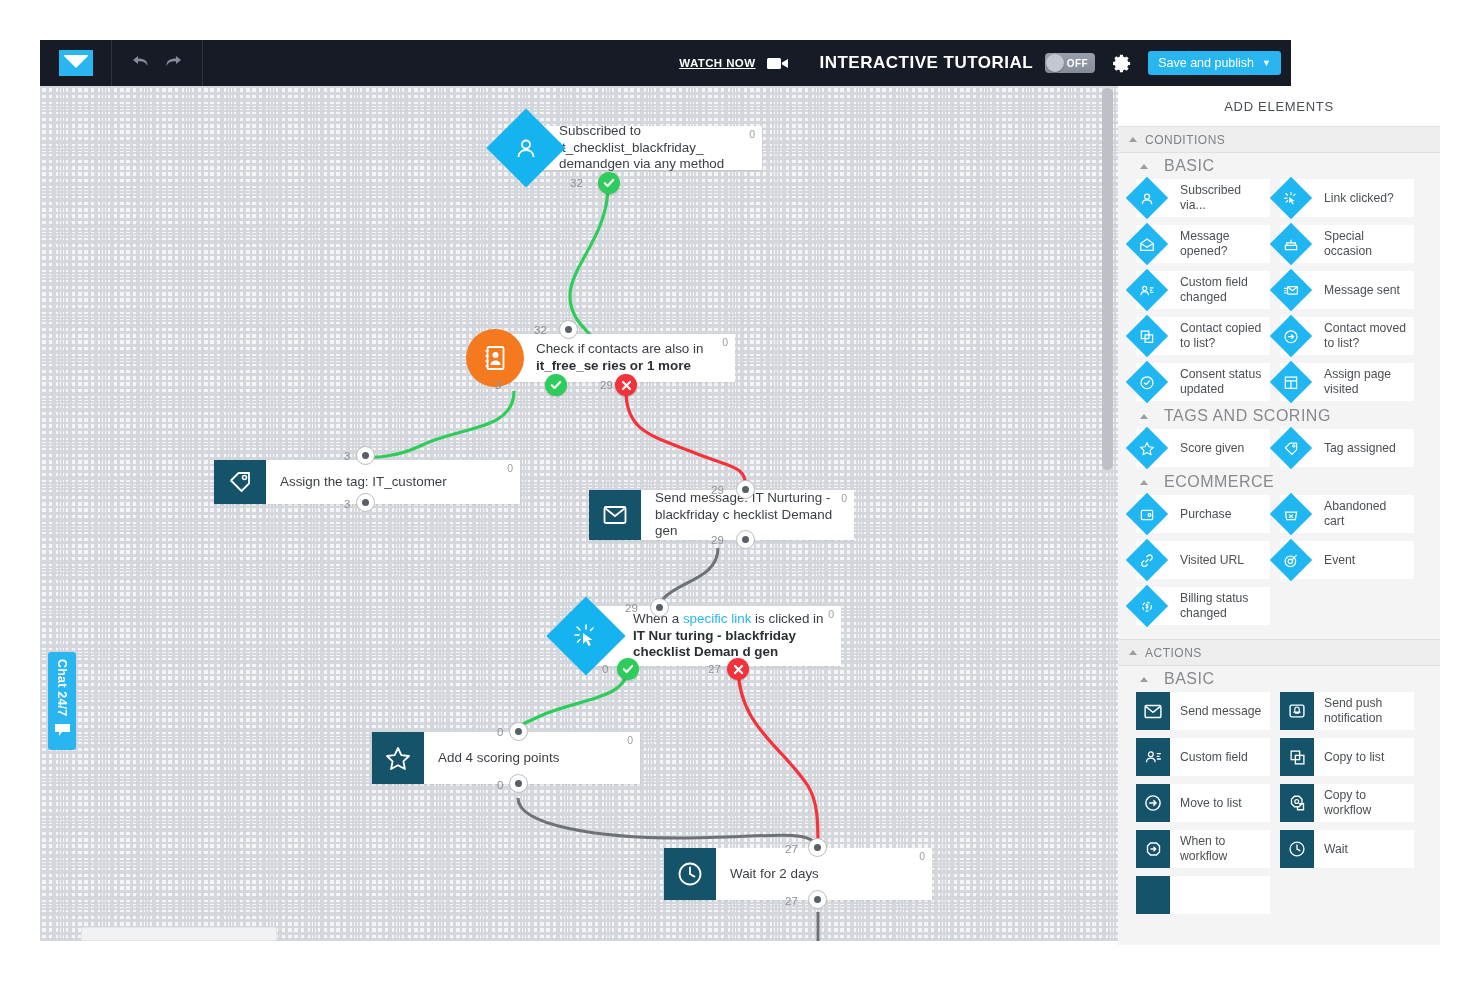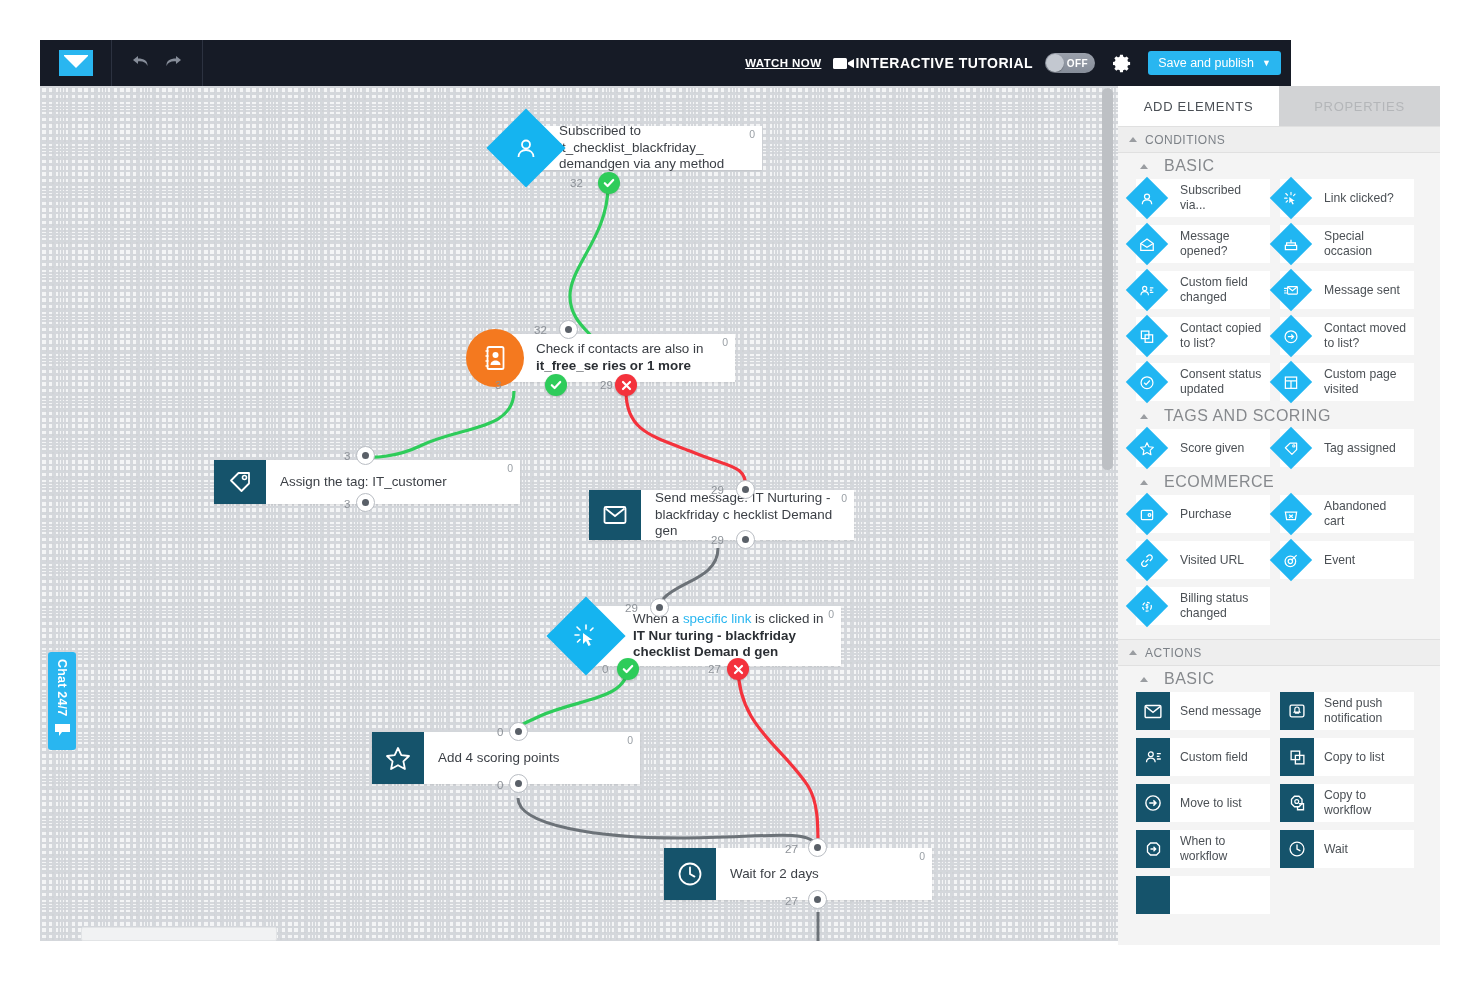--- a/index.html
+++ b/index.html
@@ -24,23 +24,23 @@
   .logo svg { display:block; }
   .undo-redo { display:flex; align-items:center; gap: 16px; padding: 0 20px; height:46px;
     border-right: 1px solid #2c3240; }
   .ur-icon { color:#8d93a0; display:block; }
   .topbar-spacer { flex: 1; }
   .watch-now {
     color:#ffffff; font-size: 11.5px; font-weight: bold; letter-spacing: .4px;
     text-decoration: underline; cursor:pointer; white-space:nowrap;
   }
   .cam-icon { margin-left: 12px; display:flex; align-items:center; }
-  .tutorial-label { color:#ffffff; font-size:14px; font-weight:bold; letter-spacing:.5px; white-space:nowrap;}
+  .tutorial-label { color:#ffffff; font-size:17px; font-weight:bold; letter-spacing:.5px; margin-left: 30px; white-space:nowrap;}
   .toggle {
-    margin-left: 12px; width: 50px; height: 20px; border-radius: 10px;
+    margin-left: 12px; width: 50px; height: 20px; border-radius: 4px;
     background: linear-gradient(#9aa0ab,#868d99);
     display:flex; align-items:center; position:relative;
   }
   .toggle .knob { width:18px; height:18px; border-radius:50%; background:#c3c8d0; margin-left:1px;
     box-shadow: 0 1px 1px rgba(0,0,0,.25); }
   .toggle .t-label { position:absolute; right: 7px; color:#ffffff; font-size:10px; font-weight:bold; letter-spacing:.5px;}
   .gear-btn { margin-left: 18px; cursor:pointer; display:flex; }
   .save-btn {
     margin-left: 16px; margin-right: 10px;
     background: #29b6f0; color:#fff; border-radius: 3px;
@@ -443,21 +443,20 @@
         </svg>
     </span>
   </div>
 
   <div class="vscroll"></div>
   <div class="hscroll"></div>
 
   <div class="rpanel">
     <div class="rtabs">
       <div class="rtab active">ADD ELEMENTS</div>
-      <div class="rtab inactive">PROPERTIES</div>
     </div>
 
     <div class="sec-header">
       <span class="tri"></span>
       <span>CONDITIONS</span>
     </div>
 
     <div class="sub-header">
       <span class="tri"></span>
       <span>BASIC</span>
@@ -547,21 +546,21 @@
           </span>
         <span class="el-label">Consent status updated</span>
       </div>
       <div class="el-card cond">
         <span class="el-diamond">
             <svg width="15" height="15" viewBox="0 0 24 24">
               <rect x="3" y="3" width="18" height="18" fill="none" stroke="#fff" stroke-width="2"></rect>
               <path d="M3 9h18M12 9v12" stroke="#fff" stroke-width="2"></path>
             </svg>
           </span>
-        <span class="el-label">Custom page visited</span>
+        <span class="el-label">Assign page visited</span>
       </div>
     </div>
 
     <div class="sub-header">
       <span class="tri"></span>
       <span>TAGS AND SCORING</span>
     </div>
     <div class="grid2">
       <div class="el-card cond">
         <span class="el-diamond">

